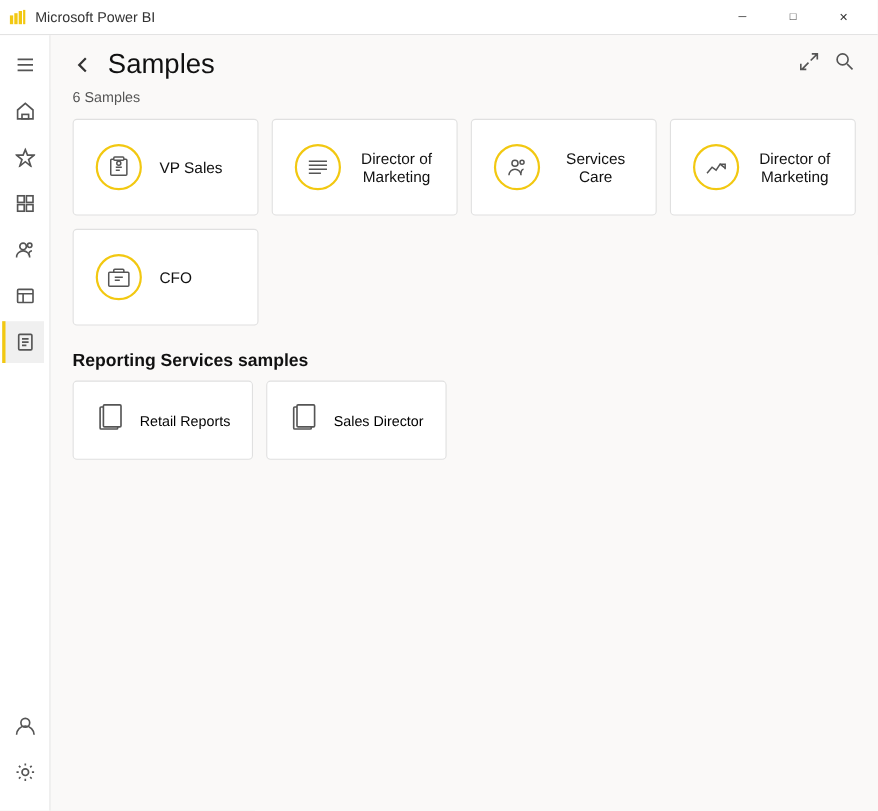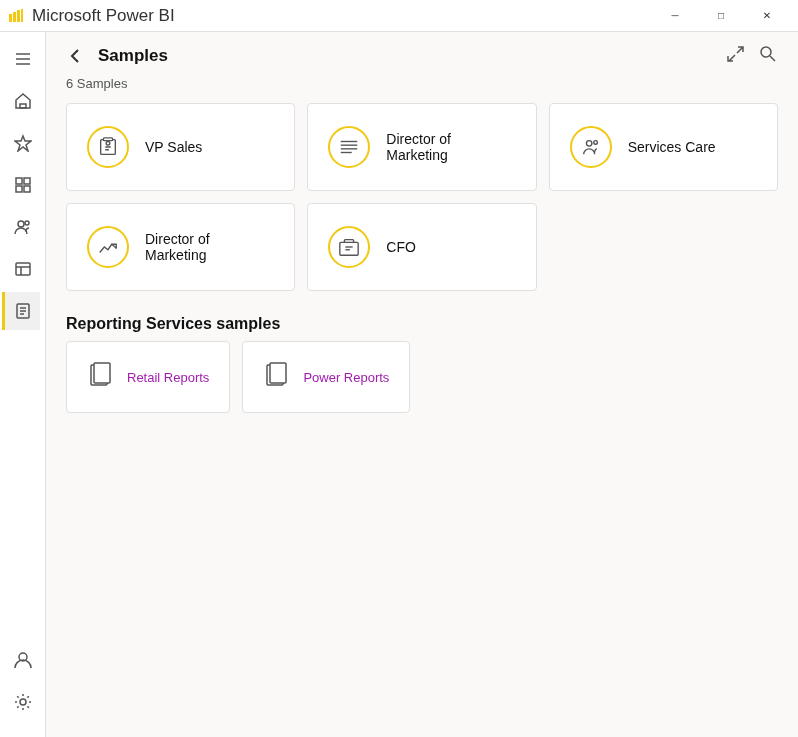--- a/index.html
+++ b/index.html
@@ -10,21 +10,21 @@
       background: #fff;
       height: 32px;
       display: flex;
       align-items: center;
       justify-content: space-between;
       padding: 0 8px;
       border-bottom: 1px solid #e0e0e0;
       user-select: none;
     }
     .titlebar-left { display: flex; align-items: center; gap: 8px; }
-    .titlebar-title { font-size: 17px; color: #333; }
+    .titlebar-title { font-size: 13px; color: #333; }
     .titlebar-controls { display: flex; gap: 0; }
     .titlebar-btn {
       width: 46px; height: 32px;
       display: flex; align-items: center; justify-content: center;
       font-size: 10px; color: #333; cursor: pointer; border: none; background: none;
     }
 
     
     .app { display: flex; height: calc(737px - 32px); }
 
@@ -62,33 +62,34 @@
     
     .header {
       padding: 12px 20px 8px;
       background: #faf9f8;
       display: flex;
       align-items: center;
       justify-content: space-between;
     }
     .header-left { display: flex; align-items: center; gap: 12px; }
     .back-btn { cursor: pointer; color: #333; display: flex; align-items: center; }
-    .page-title { font-size: 17px; font-weight: 700; color: #111; }
+    .page-title { font-size: 25px; font-weight: 400; color: #111; }
     .header-actions { display: flex; gap: 12px; color: #555; }
 
     
     .content { flex: 1; overflow-y: auto; padding: 0 20px 5px; }
     .section-count { font-size: 13px; color: #555; margin-bottom: 12px; }
 
     
     .cards-grid {
       display: grid;
-      grid-template-columns: 1fr 1fr 1fr;
+      grid-template-columns: 1fr 1fr 1fr 1fr;
       gap: 12px;
       margin-bottom: 24px;
+      text-align: center;
     }
     .sample-card {
       background: #fff;
       border: 1px solid #e0e0e0;
       border-radius: 4px;
       padding: 0 20px;
       height: 88px;
       display: flex;
       align-items: center;
       gap: 16px;
@@ -121,21 +122,21 @@
       padding: 0 20px;
       height: 72px;
       display: flex;
       align-items: center;
       gap: 12px;
       cursor: pointer;
       min-width: 160px;
     }
     .folder-icon { color: #555; }
     .folder-icon svg { width: 28px; height: 28px; }
-    .folder-label { font-size: 13px; color: #a21caf; font-weight: 500; }
+    .folder-label { font-size: 13px; color: #000000; font-weight: 500; }
   </style>
 </head>
 <body>
 
 <div class="titlebar">
   <div class="titlebar-left">
 
     <svg width="16" height="16" viewBox="0 0 16 16">
       <rect x="1" y="6" width="3" height="8" fill="#f2c811"></rect>
       <rect x="5" y="4" width="3" height="10" fill="#f2c811"></rect>
@@ -336,19 +337,19 @@
           <span class="folder-label">Retail Reports</span>
         </div>
 
         <div class="folder-card">
           <div class="folder-icon">
             <svg viewBox="0 0 28 28" fill="none" stroke="#555" stroke-width="1.5">
               <rect x="4" y="4" width="16" height="20" rx="1"></rect>
               <rect x="7" y="2" width="16" height="20" rx="1" fill="white" stroke="#555"></rect>
             </svg>
           </div>
-          <span class="folder-label">Power Reports</span>
+          <span class="folder-label">Sales Director</span>
         </div>
       </div>
 
     </div>
   </div>
 </div>
 
 </body></html>

